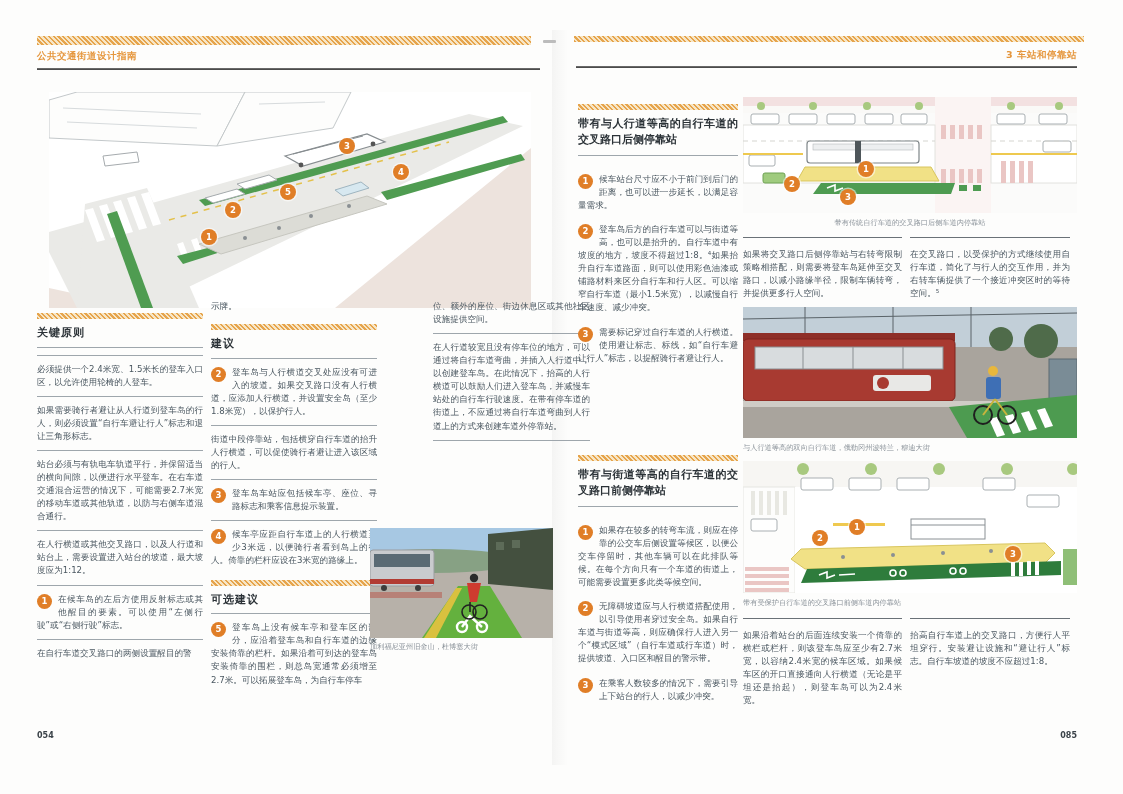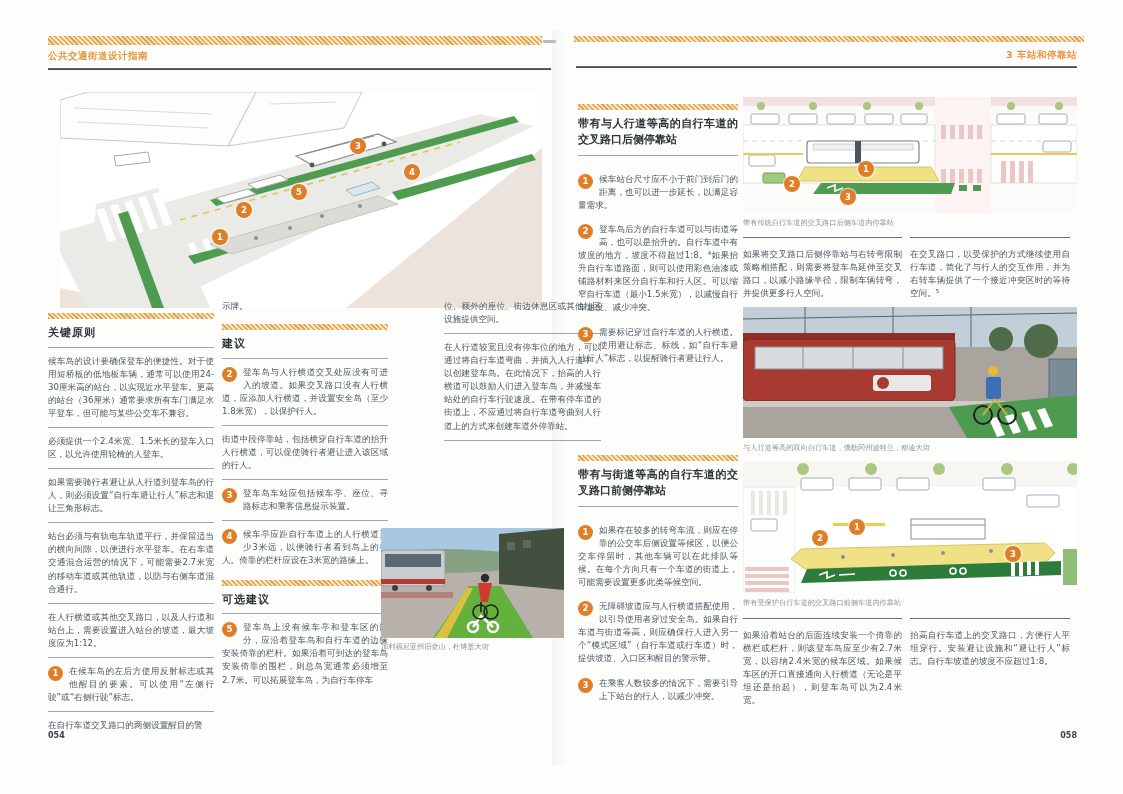--- a/index.html
+++ b/index.html
@@ -1,19 +1,19 @@
 <!DOCTYPE html>
 <html><head>
 <meta charset="utf-8">
 <style>
   html,body{margin:0;padding:0;background:#ffffff;}
   #stage{position:relative;width:1123px;height:794px;background:#fdfdfc;overflow:hidden;
          font-family:"DejaVu Sans","Liberation Sans",sans-serif;}
   .page{position:absolute;top:0;height:794px;}
-  #left-page{left:40px;width:517px;}
+  #left-page{left:29px;width:517px;}
   #right-page{left:566px;width:524px;}
   .hatch{background:repeating-linear-gradient(45deg,#e6a44c 0px,#e6a44c 1.6px,#f7e6c6 1.6px,#f7e6c6 3.4px);}
   .top-hatch{position:absolute;}
   .hdr{position:absolute;font-size:9.5px;font-weight:bold;color:#e5963c;letter-spacing:.5px;}
   .hdr-rule{position:absolute;height:2px;background:linear-gradient(to bottom,#777,#3d3d3d);}
   .col{position:absolute;font-size:8.6px;line-height:1.52;color:#4a5760;text-align:justify;}
   .p{margin:0;}
   .sep{border-top:1px solid #9ea6ac;margin:7px 0;height:0;}
   .hatch-inline{height:6px;margin-bottom:6px;}
   .sec-h{font-size:11px;font-weight:bold;color:#2b3237;letter-spacing:1px;
@@ -106,21 +106,20 @@
       <div class="callout" style="left:152px;top:137px;">1</div>
       <div class="callout" style="left:176px;top:110px;">2</div>
       <div class="callout" style="left:290px;top:46px;">3</div>
       <div class="callout" style="left:344px;top:72px;">4</div>
       <div class="callout" style="left:231px;top:92px;">5</div>
     </div>
 
     <div class="col" style="left:8px;top:313px;width:166px;">
       <div class="hatch-inline hatch"></div>
       <div class="sec-h">关键原则</div>
-      <div class="p">候车岛的设计要确保登车的便捷性。对于使用短桥板的低地板车辆，通常可以使用24-30厘米高的站台，以实现近水平登车。更高的站台（36厘米）通常要求所有车门满足水平登车，但可能与某些公交车不兼容。</div>
       <div class="sep"></div>
       <div class="p">必须提供一个2.4米宽、1.5米长的登车入口区，以允许使用轮椅的人登车。</div>
       <div class="sep"></div>
       <div class="p">如果需要骑行者避让从人行道到登车岛的行人，则必须设置“自行车避让行人”标志和退让三角形标志。</div>
       <div class="sep"></div>
       <div class="p">站台必须与有轨电车轨道平行，并保留适当的横向间隙，以便进行水平登车。在右车道交通混合运营的情况下，可能需要2.7米宽的移动车道或其他轨道，以防与右侧车道混合通行。</div>
       <div class="sep"></div>
       <div class="p">在人行横道或其他交叉路口，以及人行道和站台上，需要设置进入站台的坡道，最大坡度应为1:12。</div>
       <div class="sep"></div>
       <div class="p numblock">
@@ -283,21 +282,21 @@
         <rect x="20" y="76" width="22" height="10" rx="2" fill="#9fcb7e" stroke="#6fa254"></rect>
         <g fill="#4e9b51">
           <rect x="216" y="88" width="8" height="6"></rect>
             <rect x="230" y="88" width="8" height="6"></rect>
         </g>
       </svg>
       <div class="callout" style="left:115px;top:64px;">1</div>
       <div class="callout" style="left:41px;top:79px;">2</div>
       <div class="callout" style="left:97px;top:92px;">3</div>
     </div>
-    <div class="caption" style="left:177px;top:218px;width:334px;">带有传统自行车道的交叉路口后侧车道内停靠站</div>
+    <div class="caption" style="left:177px;top:218px;width:334px;text-align:center;">带有传统自行车道的交叉路口后侧车道内停靠站</div>
 
     <div class="col rule-top" style="left:177px;top:237px;width:159px;">
       <div class="p">如果将交叉路口后侧停靠站与右转弯限制策略相搭配，则需要将登车岛延伸至交叉路口，以减小路缘半径，限制车辆转弯，并提供更多行人空间。</div>
     </div>
     <div class="col rule-top" style="left:344px;top:237px;width:160px;">
       <div class="p">在交叉路口，以受保护的方式继续使用自行车道，简化了与行人的交互作用，并为右转车辆提供了一个接近冲突区时的等待空间。⁵</div>
     </div>
 
     <div class="figure" style="left:177px;top:307px;width:334px;height:131px;">
       <svg width="334" height="131" viewBox="0 0 334 131">
@@ -425,15 +424,15 @@
     </div>
     <div class="caption" style="left:177px;top:598px;width:334px;">带有受保护自行车道的交叉路口前侧车道内停靠站</div>
 
     <div class="col rule-top" style="left:177px;top:618px;width:159px;">
       <div class="p">如果沿着站台的后面连续安装一个倚靠的横栏或栏杆，则该登车岛应至少有2.7米宽，以容纳2.4米宽的候车区域。如果候车区的开口直接通向人行横道（无论是平坦还是抬起），则登车岛可以为2.4米宽。</div>
     </div>
     <div class="col rule-top" style="left:344px;top:618px;width:160px;">
       <div class="p">抬高自行车道上的交叉路口，方便行人平坦穿行。安装避让设施和“避让行人”标志。自行车坡道的坡度不应超过1:8。</div>
     </div>
 
-    <div class="pagenum" style="right:13px;top:731px;">058</div>
+    <div class="pagenum" style="right:13px;top:731px;">085</div>
   </div>
 </div>
 
 </body></html>

